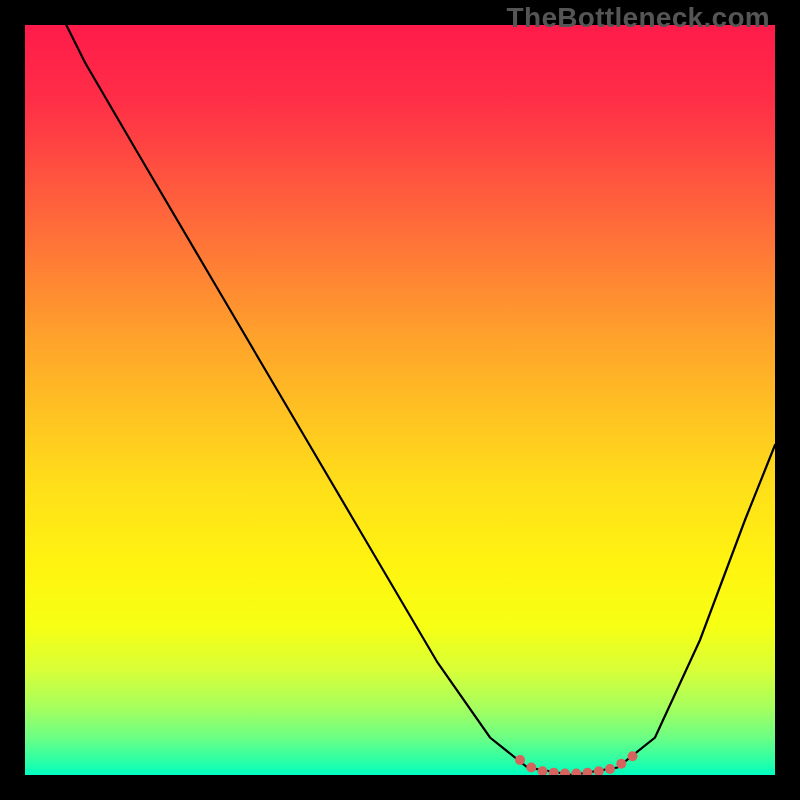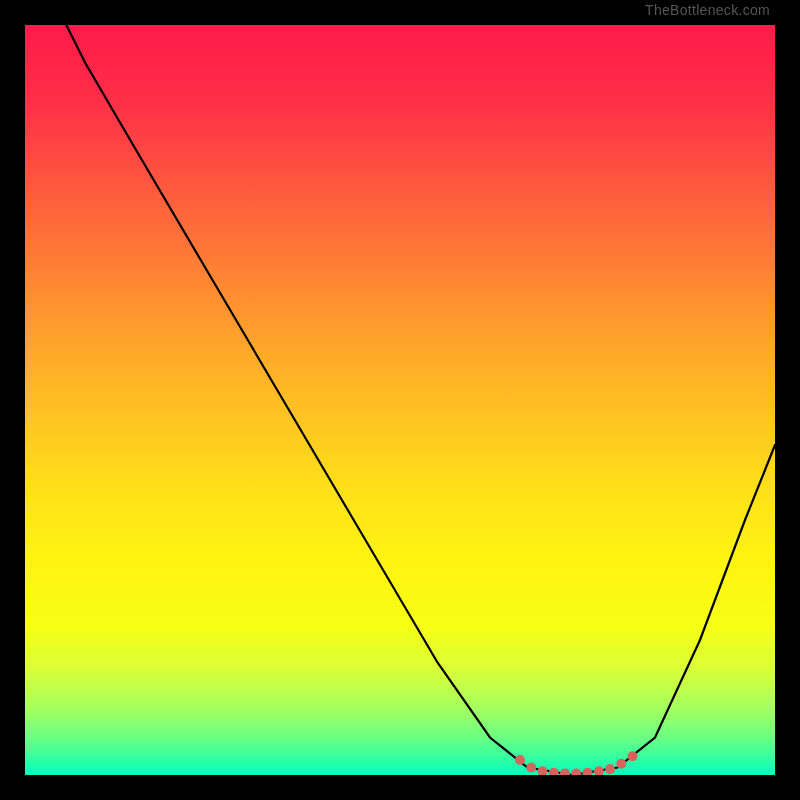--- a/index.html
+++ b/index.html
@@ -43,22 +43,22 @@
       #6cff84 95%,
       #2effa4 98%,
       #00ffc0 100%
     );
   }
   .watermark {
     position: absolute;
     top: 2px;
     right: 30px;
     color: #555;
-    font-size: 14px;
-    font-weight: 400;
+    font-size: 28px;
+    font-weight: 700;
     letter-spacing: 0.3px;
     user-select: none;
   }
   svg {
     position: absolute;
     inset: 0;
   }
 </style>
 </head>
 <body>

